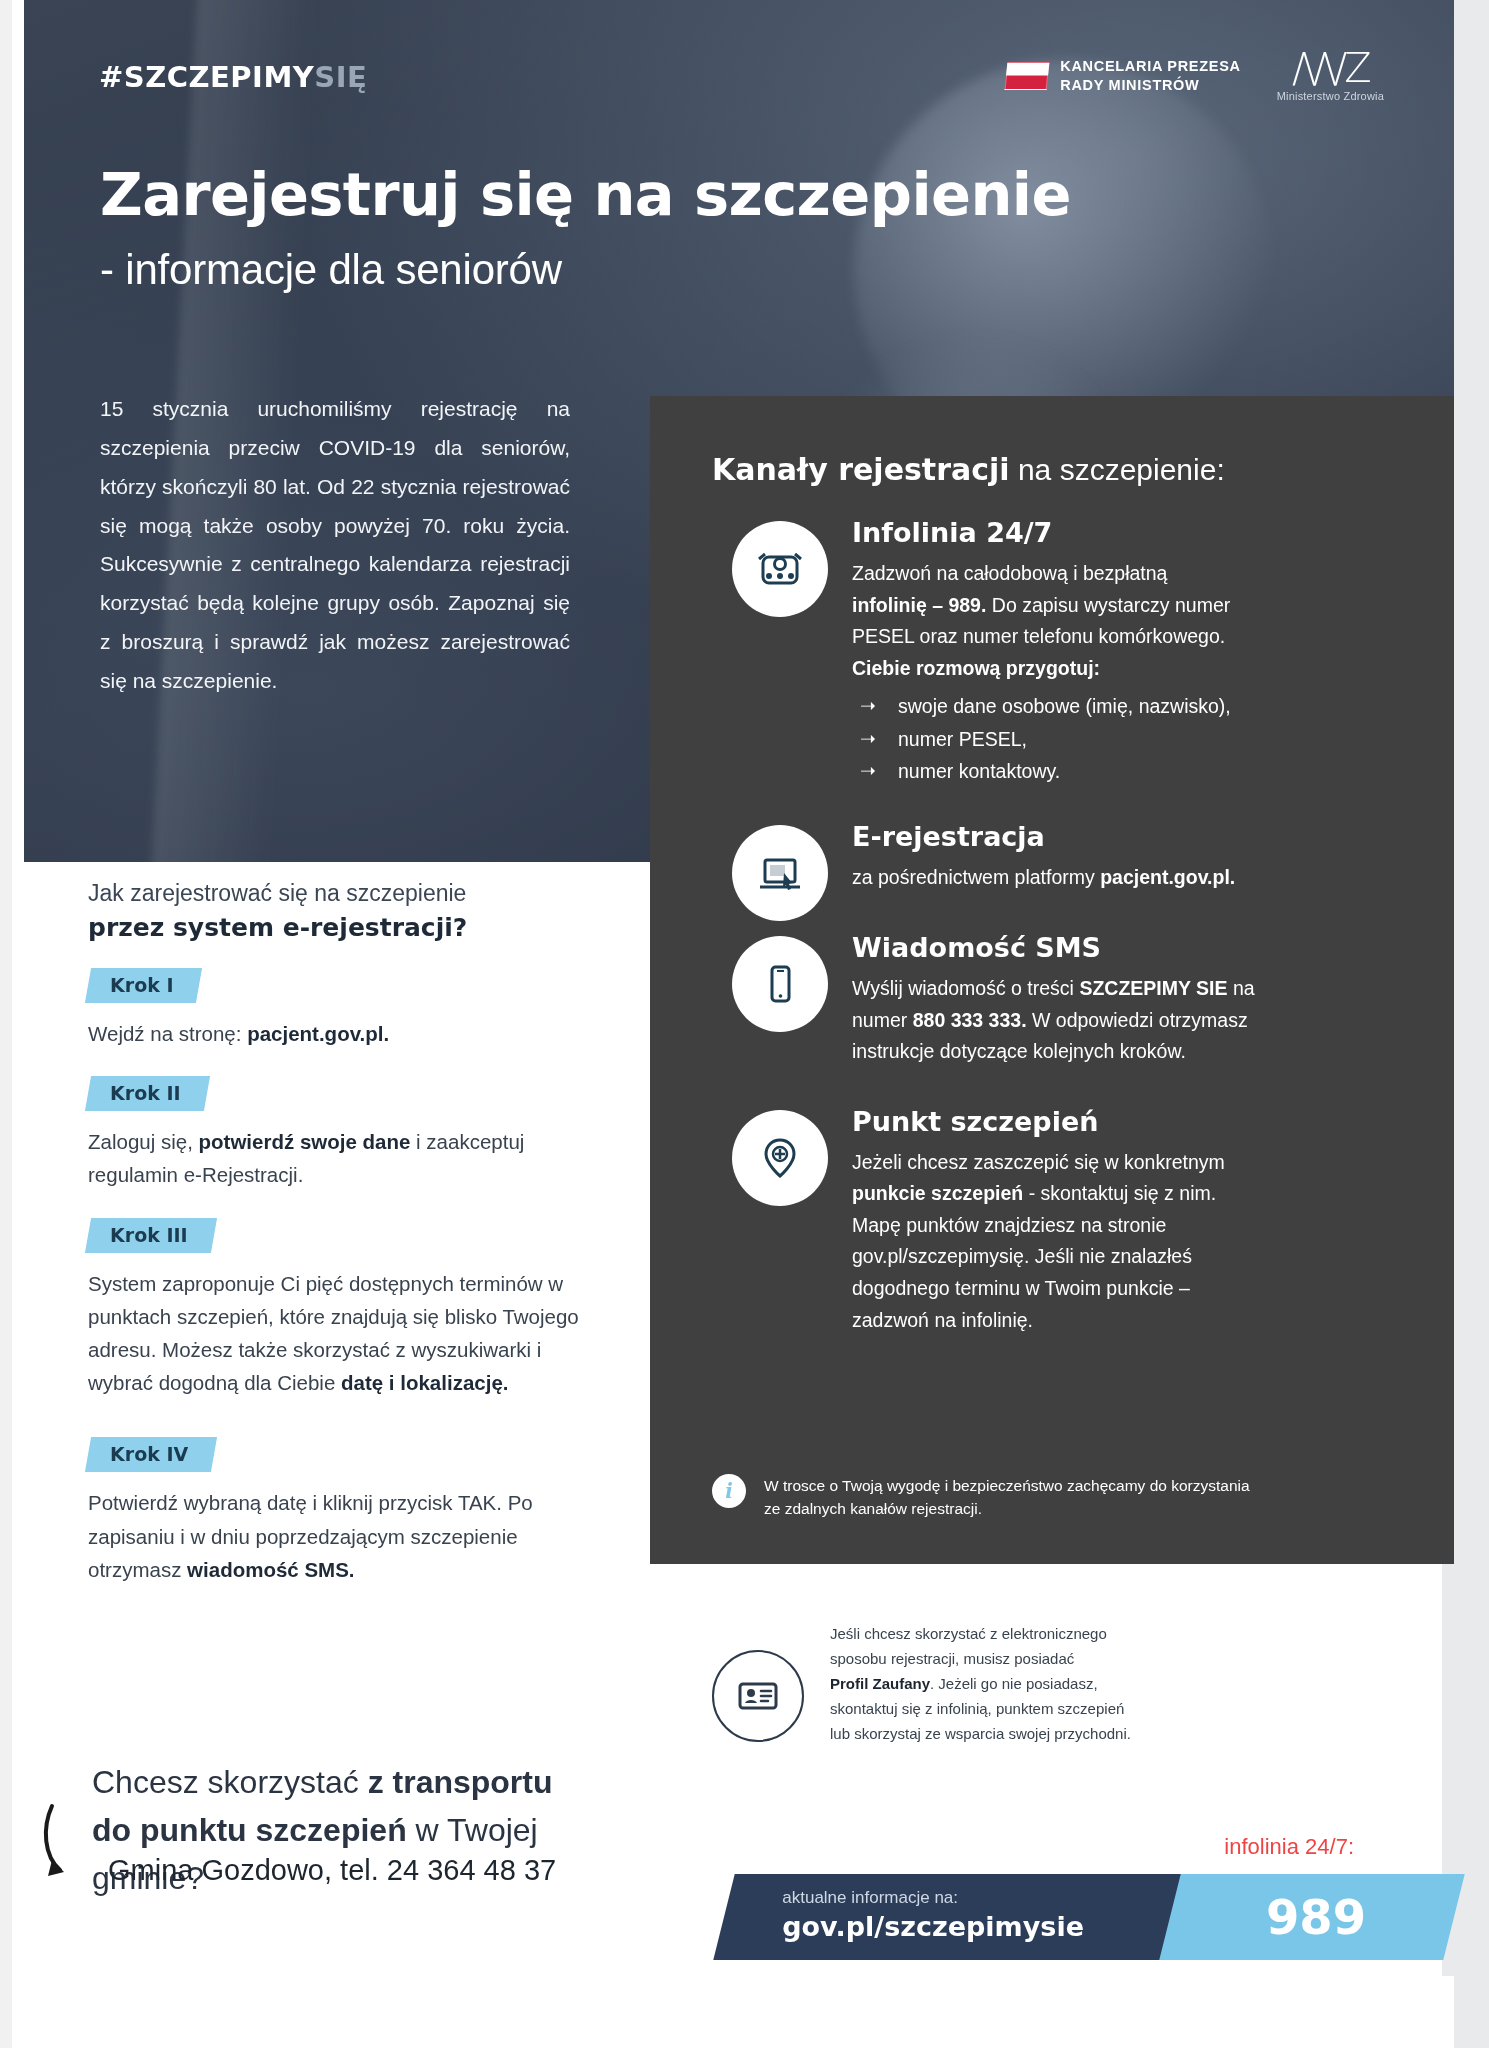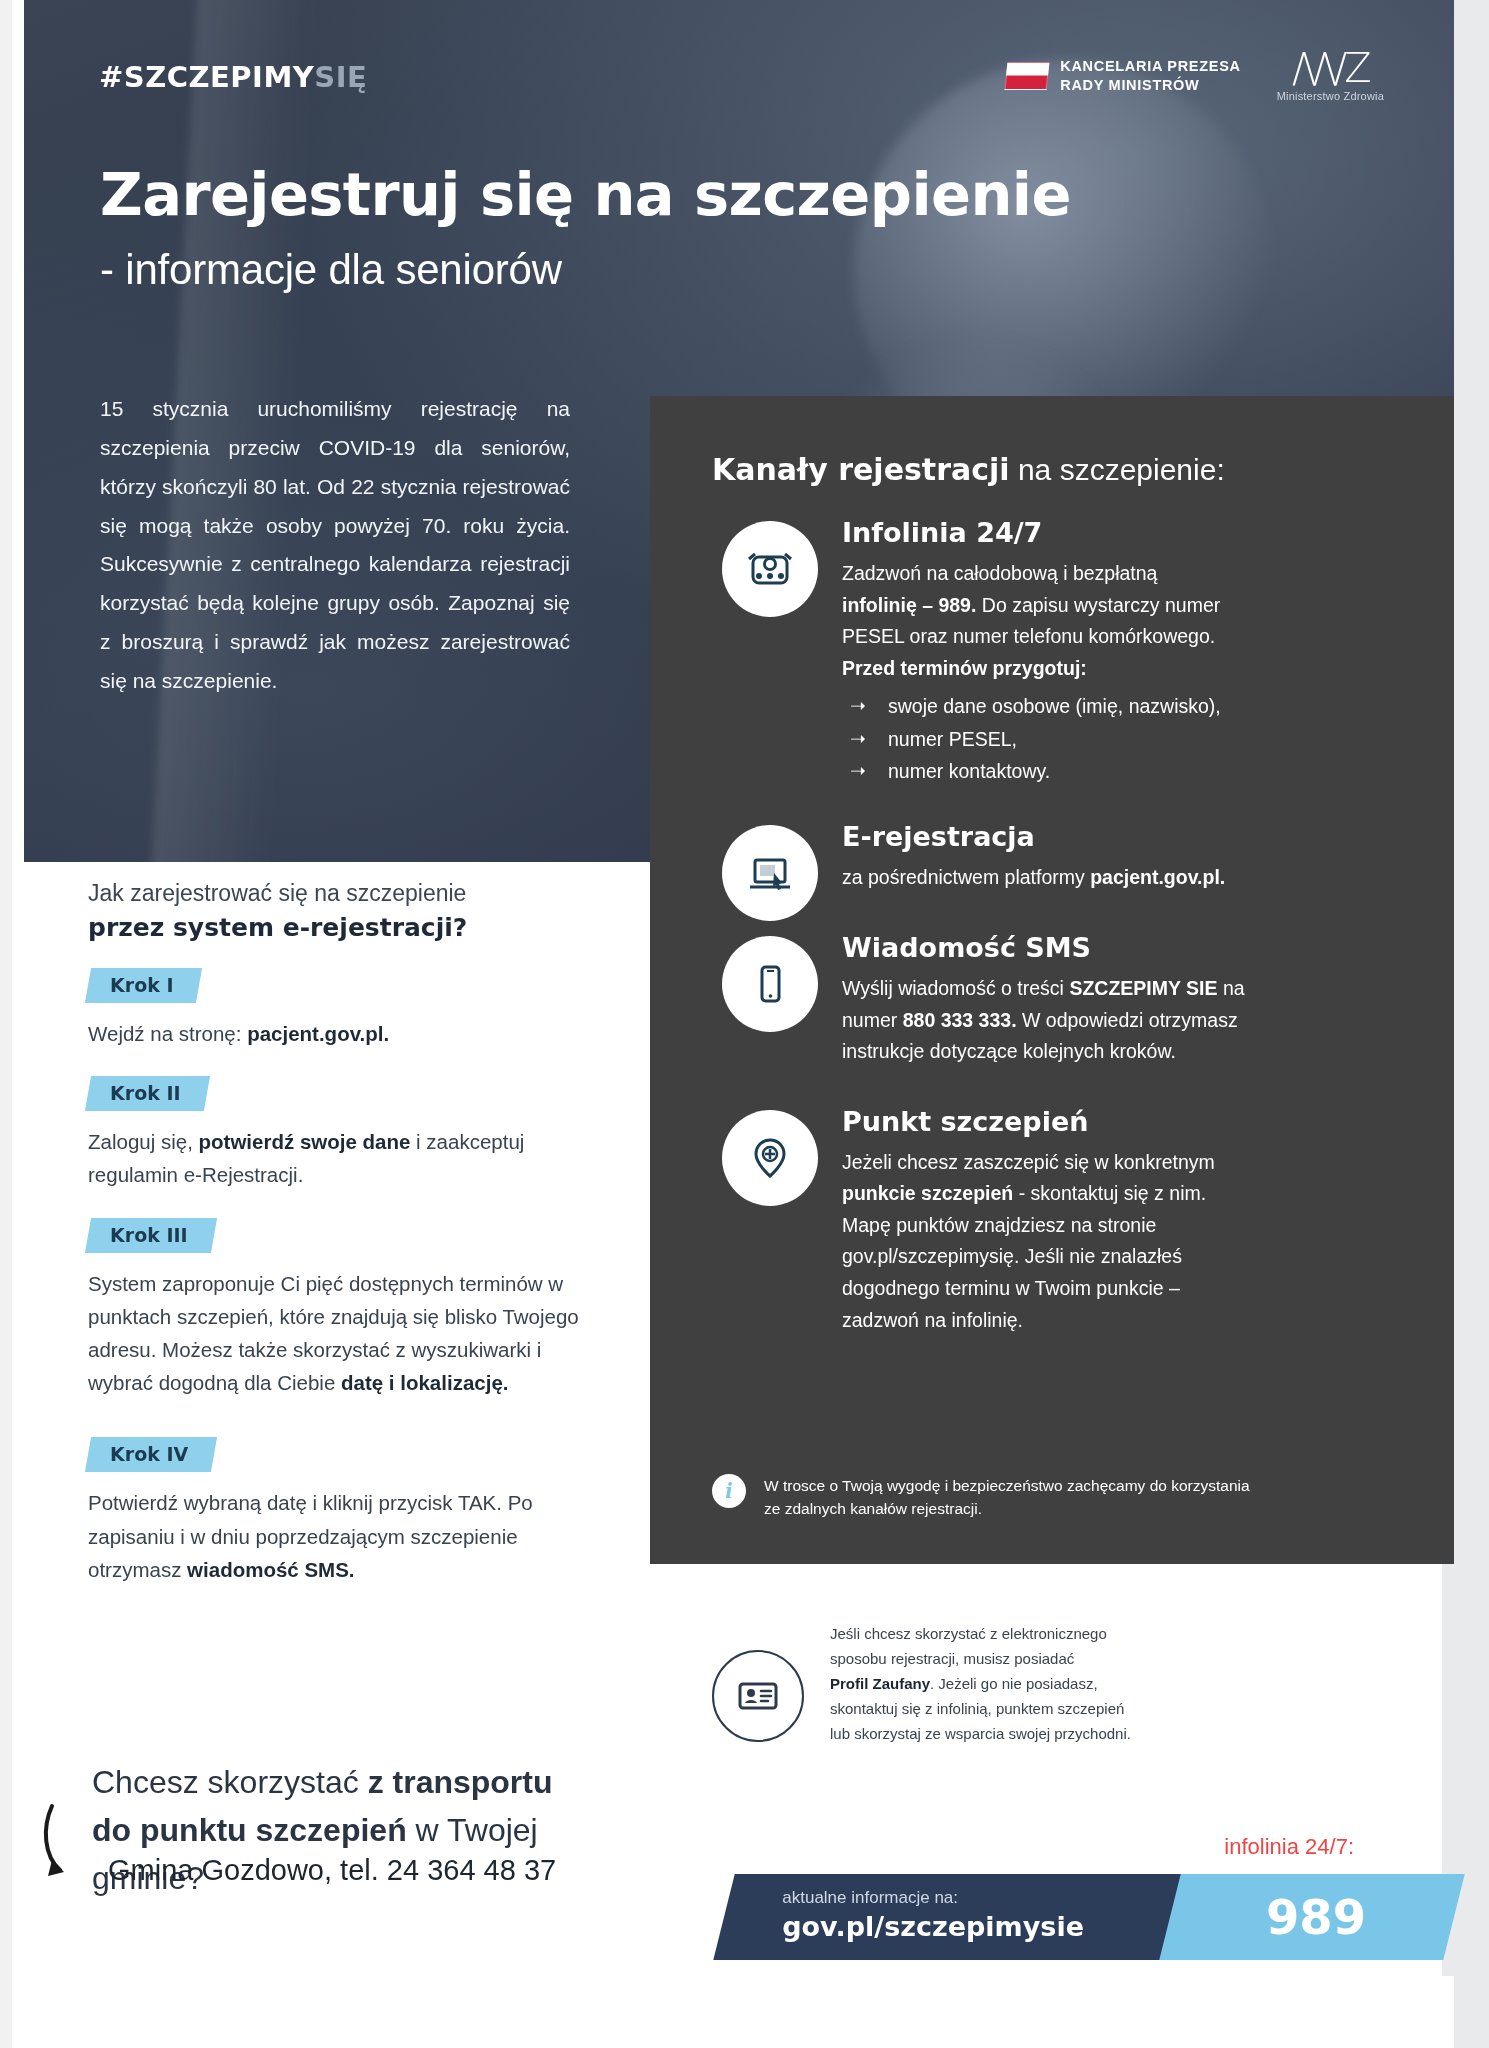--- a/index.html
+++ b/index.html
@@ -179,21 +179,21 @@
     color: #ffffff;
     font-weight: 300;
   }
   .panel-title b {
     font-weight: bold;
     font-family: "DejaVu Sans", sans-serif;
   }
 
   .channel {
     position: relative;
-    margin: 0 0 0 6px;
+    margin: 0 0 0 16px;
     padding: 0 60px 0 186px;
   }
   .circle-icon {
     position: absolute;
     left: 66px; top: 4px;
     width: 96px; height: 96px;
     border-radius: 50%;
     background: #ffffff;
     display: flex;
     align-items: center;
@@ -464,21 +464,21 @@
             <path d="M5 16 L11 11 M47 16 L41 11" stroke="#1d3d52" stroke-width="3" fill="none"></path>
           </svg>
         </div>
         <div class="chan-title">Infolinia 24/7</div>
         <div class="chan-body">
           <div>Zadzwoń na całodobową i bezpłatną</div>
           <div>
             <b>infolinię – 989.</b><span> Do zapisu wystarczy numer</span>
           </div>
           <div>PESEL oraz numer telefonu komórkowego.</div>
-          <div><b>Przed terminów przygotuj:</b></div>
+          <div><b>Ciebie rozmową przygotuj:</b></div>
           <ul class="arrow-list">
             <li>swoje dane osobowe (imię, nazwisko),</li>
             <li>numer PESEL,</li>
             <li>numer kontaktowy.</li>
           </ul>
         </div>
       </div>
 
       <div class="channel" style="margin-top:34px;">
         <div class="circle-icon">

